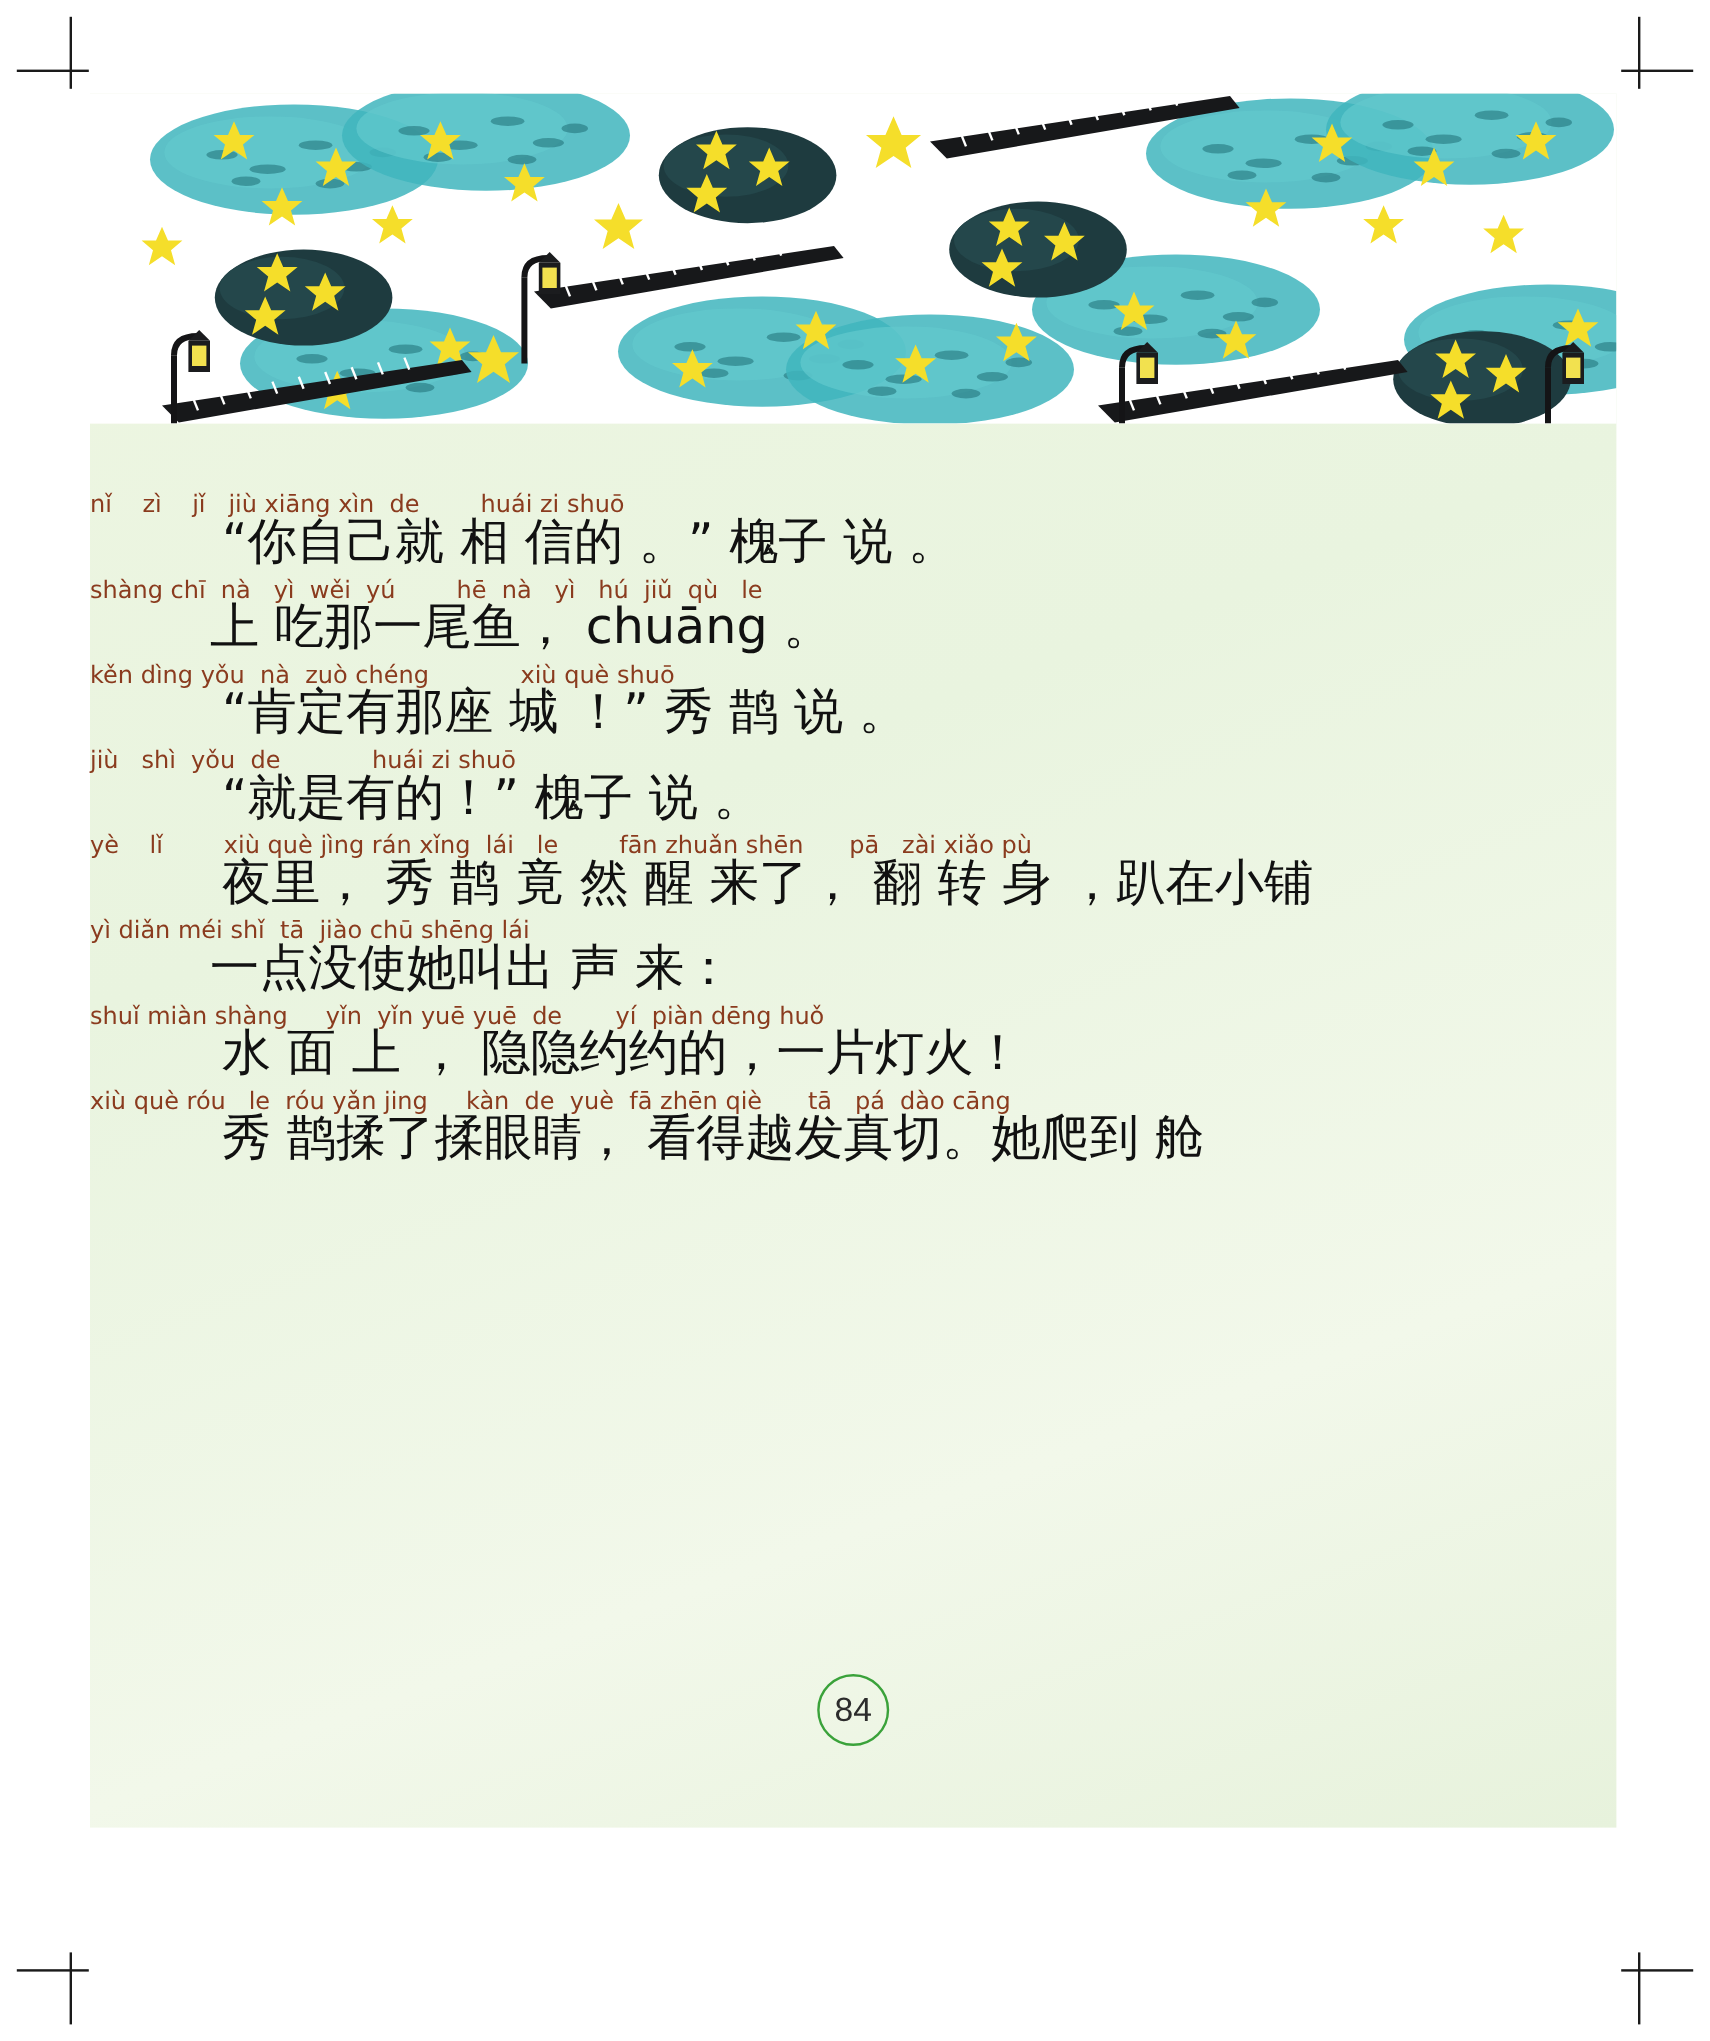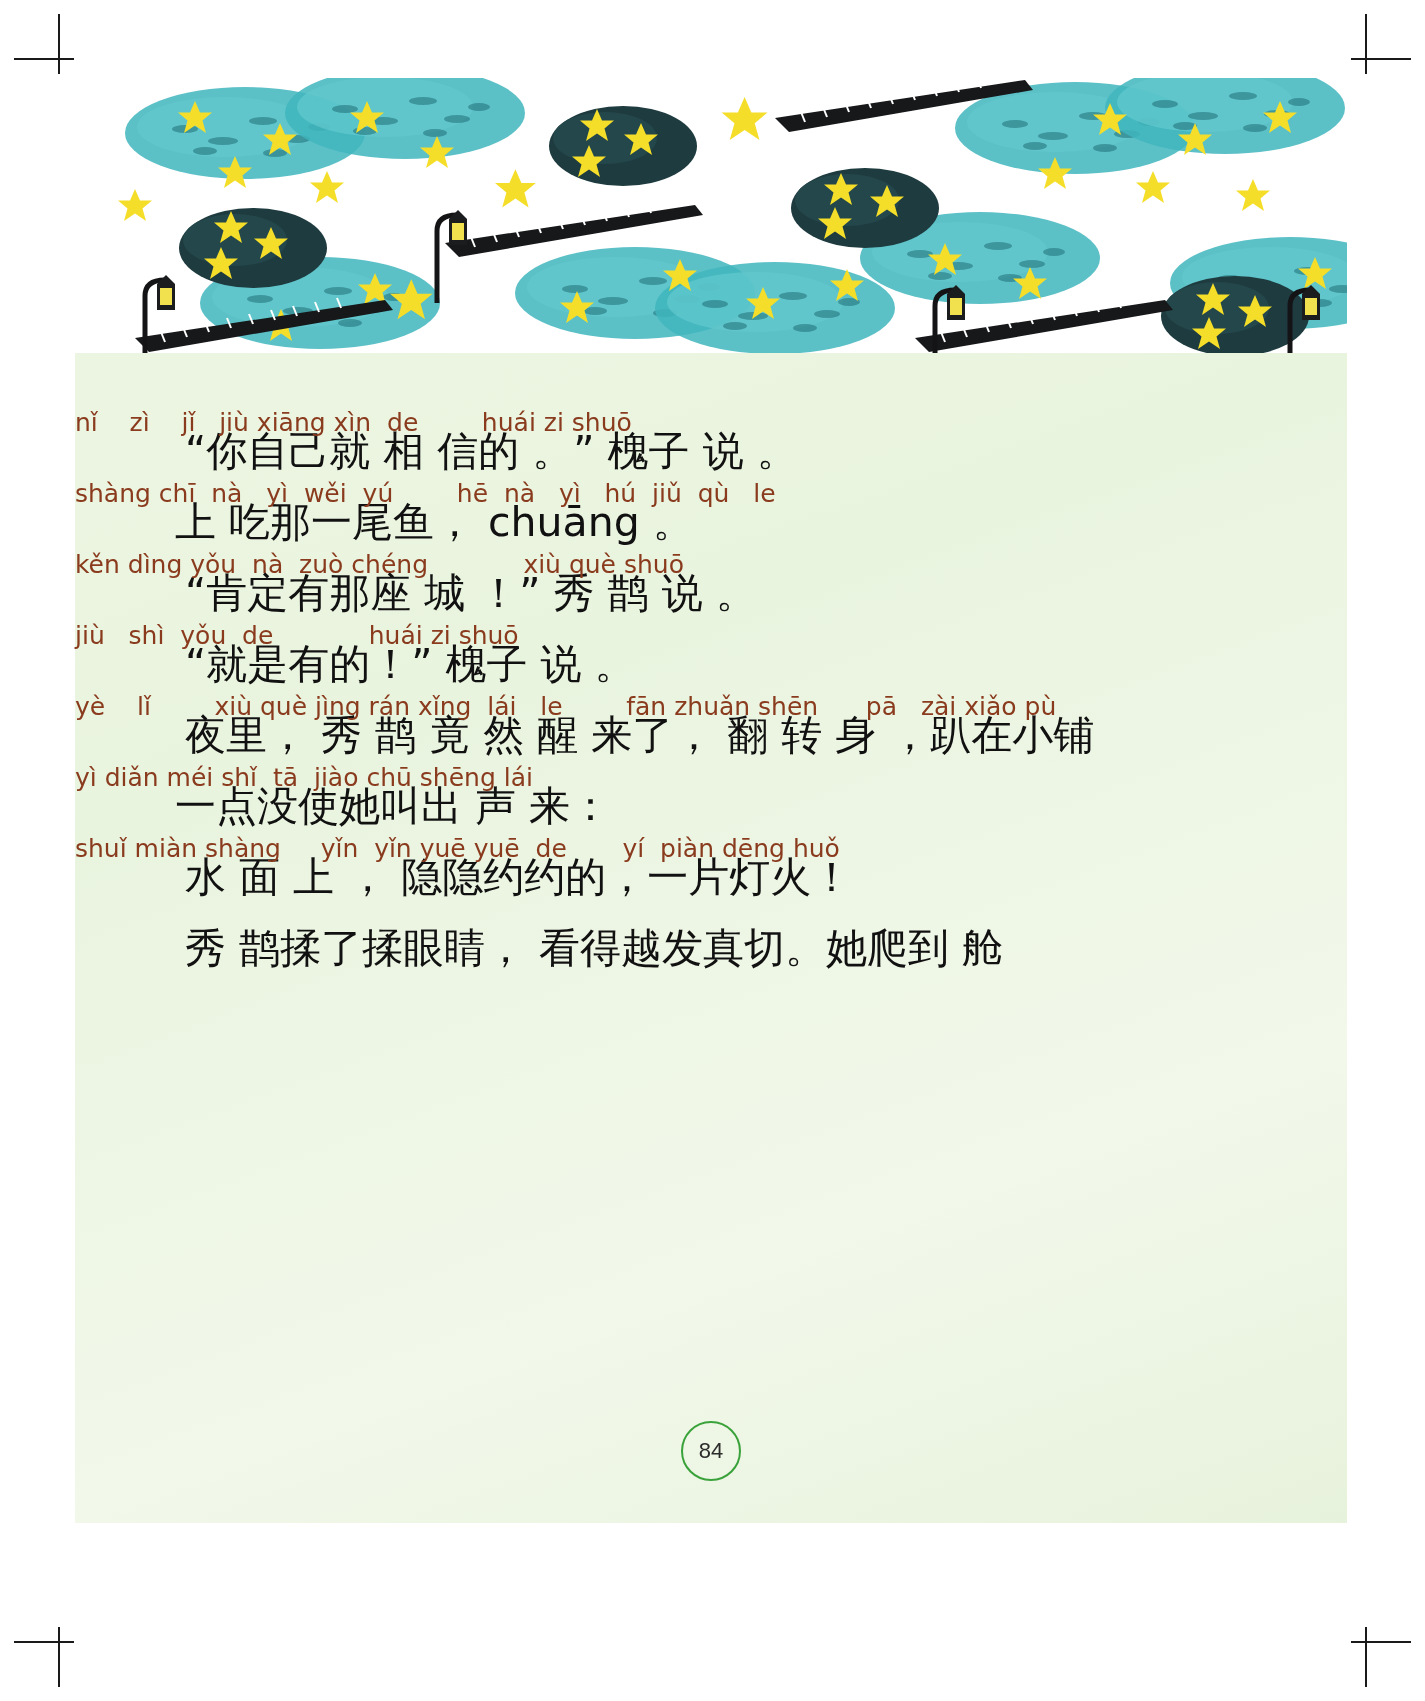--- a/index.html
+++ b/index.html
@@ -68,46 +68,46 @@
     letter-spacing: 0px;
     line-height: 1.05;
     display: block;
     padding-top: 22px;
   }
   .line .pinyin {
     position: absolute;
     top: 0;
     left: 0;
     font-family: "DejaVu Sans", "Liberation Sans", sans-serif;
-    font-size: 25px;
+    font-size: 20px;
     color: #8a3b1e;
     letter-spacing: 0px;
     white-space: pre;
   }
 
   
   .ind-0  { padding-left: 110px; }
   .ind-1  { padding-left: 175px; }
   .ind-3  { padding-left: 100px; }
 
   
   .page-num {
     position: absolute;
     left: 50%;
     transform: translateX(-50%);
-    bottom: 42px;
+    bottom: 68px;
     width: 56px;
     height: 56px;
     border: 2px solid #3aa23a;
     border-radius: 50%;
     display: flex;
     align-items: center;
     justify-content: center;
     font-family: "Liberation Sans", sans-serif;
-    font-size: 22px;
+    font-size: 28px;
     color: #2c2c2c;
     background: transparent;
   }
 </style>
 </head>
 <body>
 
 <div class="crop h" style="left:14px; top:58px;"></div>
 <div class="crop v" style="left:58px; top:14px;"></div>
 <div class="crop h" style="right:14px; top:58px;"></div>
@@ -288,20 +288,21 @@
       <span class="pinyin">yì diǎn méi shǐ  tā  jiào chū shēng lái</span>
       <span class="chars">一点没使她叫出 声 来：</span>
     </div>
 
     <div class="line ind-0">
       <span class="pinyin">shuǐ miàn shàng     yǐn  yǐn yuē yuē  de       yí  piàn dēng huǒ</span>
       <span class="chars">水 面 上 ， 隐隐约约的，一片灯火！</span>
     </div>
 
     <div class="line ind-0">
+      <span class="pinyin">xiù què róu   le  róu yǎn jing     kàn  de  yuè  fā zhēn qiè      tā   pá  dào cāng</span>
       <span class="chars">秀 鹊揉了揉眼睛， 看得越发真切。她爬到 舱</span>
     </div>
 
 
   </div>
 
   <div class="page-num">84</div>
 </div>
 
 </body></html>

